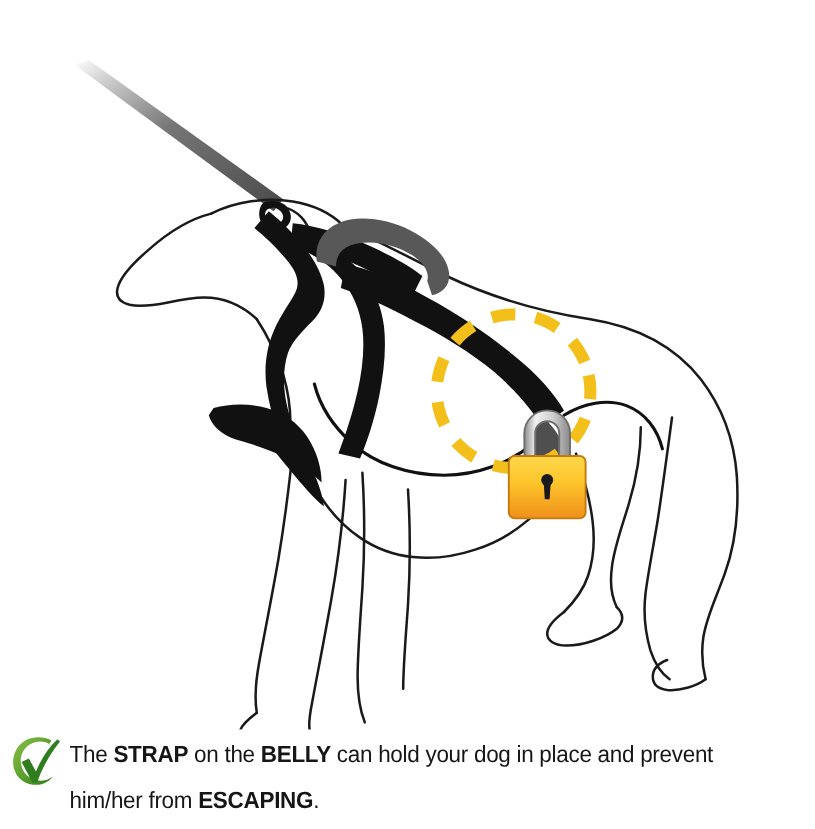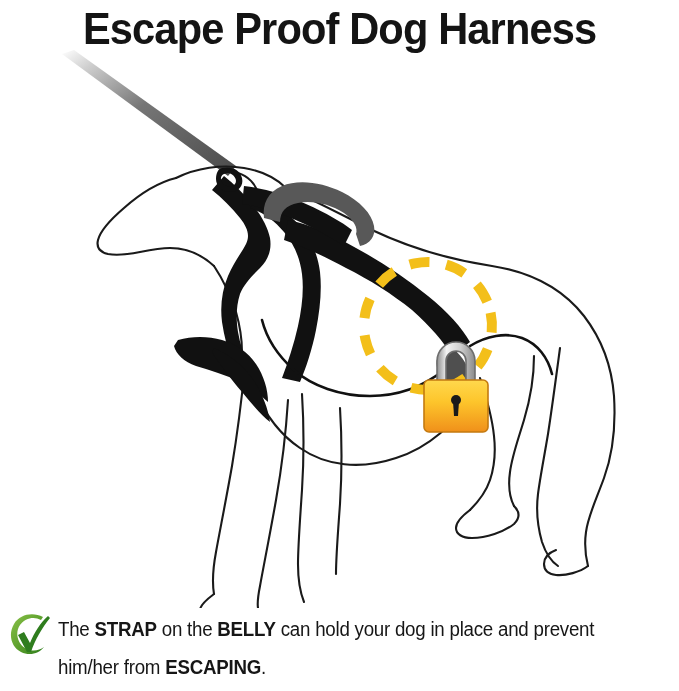--- a/index.html
+++ b/index.html
@@ -83,23 +83,20 @@
   }
   #caption-text b {
     font-weight: 700;
   }
 </style>
 </head>
 <body>
 
 <div id="page">
 
-  <div id="title-bar">
-    <div id="title-text">Escape Proof Dog Harness</div>
-  </div>
 
   <div id="illustration">
     <svg viewBox="0 0 679 560" xmlns="http://www.w3.org/2000/svg">
       <defs>
         <linearGradient id="leashGrad" x1="0" y1="0" x2="1" y2="1">
           <stop offset="0%" stop-color="#ffffff"></stop>
           <stop offset="14%" stop-color="#cfcfcf"></stop>
           <stop offset="45%" stop-color="#767676"></stop>
           <stop offset="100%" stop-color="#4a4a4a"></stop>
         </linearGradient>

